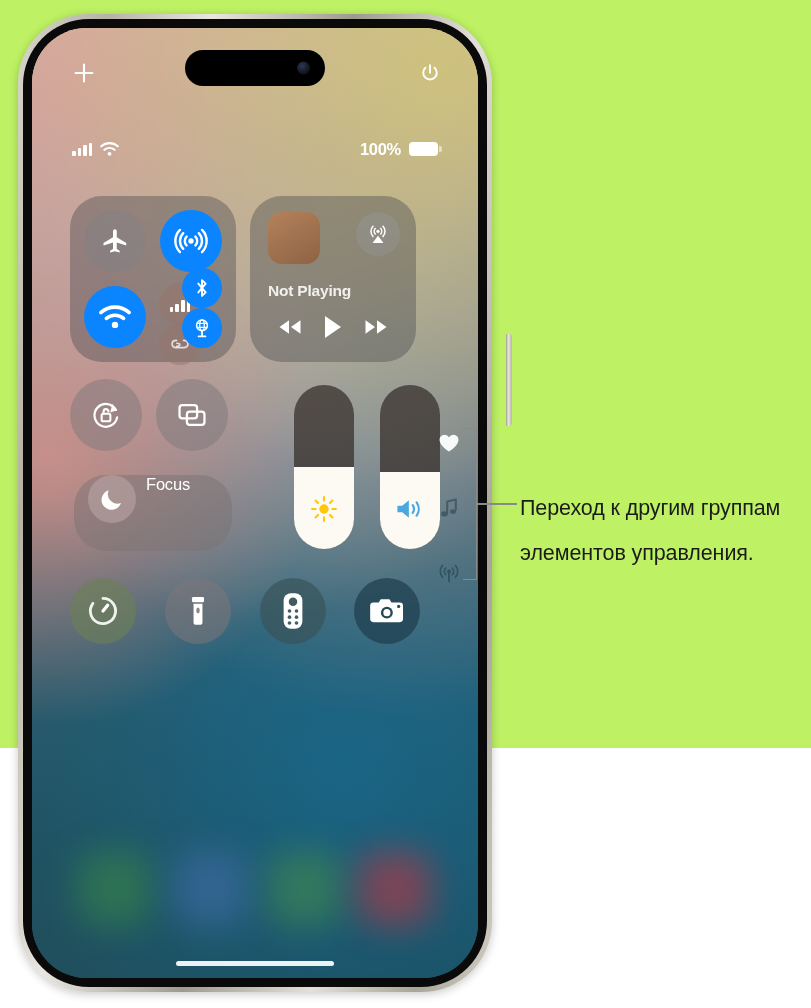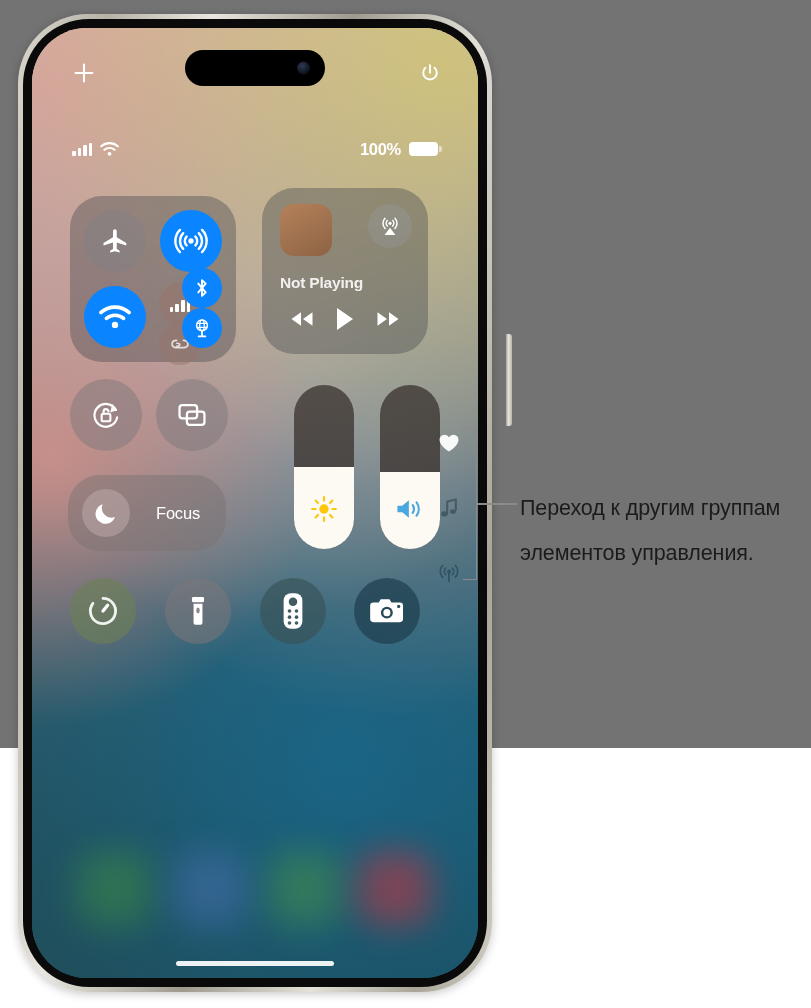--- a/index.html
+++ b/index.html
@@ -9,21 +9,21 @@
     height: 1008px;
     background: #ffffff;
     font-family: "Liberation Sans", sans-serif;
     overflow: hidden;
   }
 
   #stage {
     position: relative;
     width: 811px;
     height: 748px;
-    background: #737373;
+    background: #bef264;
   }
 
   
   #phone {
     position: absolute;
     left: 18px;
     top: 14px;
     width: 474px;
     height: 978px;
     border-radius: 70px;
@@ -179,21 +179,21 @@
     border-radius: 50%;
     display: flex; align-items: center; justify-content: center;
   }
   .cc-big { width: 62px; height: 62px; }
   .cc-small { width: 42px; height: 42px; }
   .cc-off { background: rgba(128,128,135,0.46); }
   .cc-on  { background: #0a84ff; }
   .cc-off-warm { background: rgba(150,118,108,0.50); }
 
   
-  #mod-media { left: 218px; top: 160px; width: 166px; height: 166px; margin-left: 12px; }
+  #mod-media { left: 218px; top: 168px; width: 166px; height: 166px; }
   #album-art {
     position: absolute;
     left: 18px; top: 16px;
     width: 52px; height: 52px;
     border-radius: 14px;
     background: linear-gradient(150deg, #b5815a, #8d6344);
   }
   #airplay-btn {
     position: absolute;
     right: 16px; top: 16px;
@@ -232,26 +232,26 @@
   }
   #mod-mirroring {
     left: 124px; top: 351px; width: 72px; height: 72px;
     border-radius: 50%;
     background: rgba(120,118,122,0.45);
     display: flex; align-items: center; justify-content: center;
   }
 
   
   #mod-focus {
-    left: 36px; top: 447px; width: 158px; height: 76px;
+    left: 42px; top: 447px; width: 158px; height: 76px;
     border-radius: 32px;
     background: rgba(120,112,112,0.45);
-    display: flex; align-items: center;
+    display: flex; 
     padding-left: 14px;
-    gap: 26px;
+    gap: 10px;
   }
   #focus-moon {
     width: 48px; height: 48px;
     border-radius: 50%;
     background: rgba(190,168,168,0.55);
     display: flex; align-items: center; justify-content: center;
     flex: 0 0 auto;
   }
   #focus-label {
     font-size: 16.5px;

